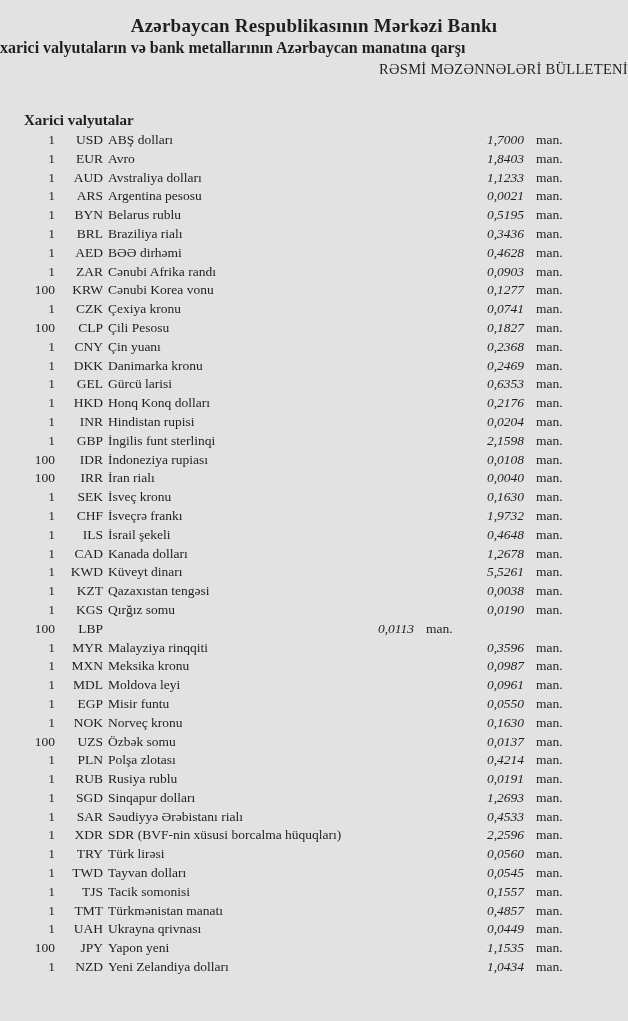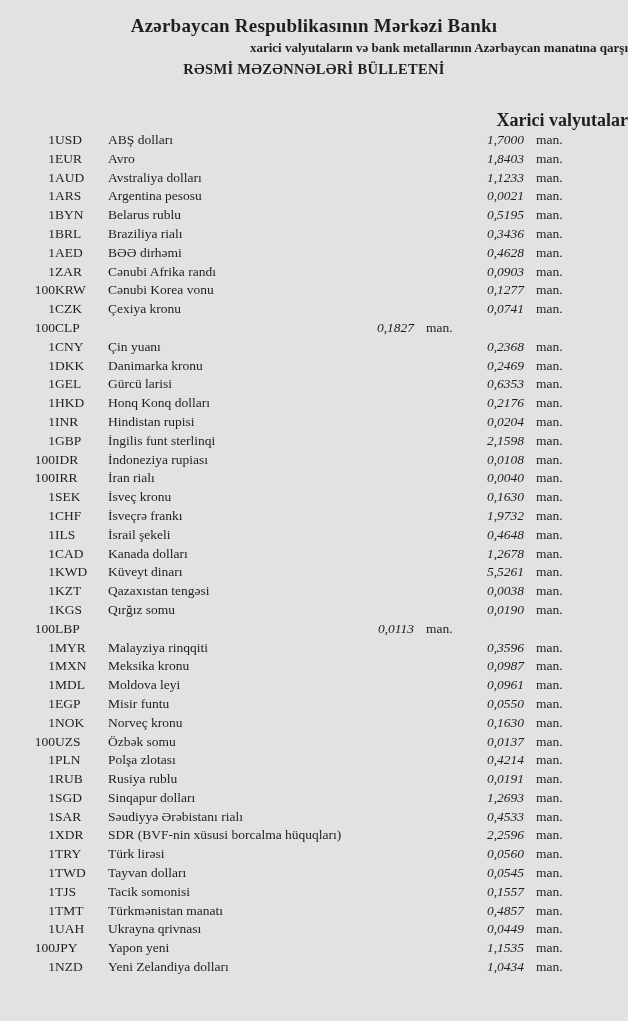--- a/index.html
+++ b/index.html
@@ -15,43 +15,43 @@
 
   .title {
     font-size:19px; font-weight:bold; text-align:center;
     line-height:24px; letter-spacing:0.2px;
   }
   .date-line {
     font-size:13.5px; font-weight:bold; text-align:center;
     line-height:20px; margin-top:2px;
   }
   .subtitle {
-    font-size:13px; font-weight:bold; text-align:right;
+    font-size:16px; font-weight:bold; text-align:left;
     line-height:20px;
   }
   .bulletin-title {
-    font-size:14.5px; font-weight:bold; text-align:center;
+    font-size:14.5px; font-weight:normal; text-align:right;
     line-height:22px; letter-spacing:0.3px;
   }
   .section-title {
-    font-size:18px; font-weight:bold; text-align:right;
-    line-height:20px; margin-top:30px;
+    font-size:15px; font-weight:bold; text-align:left;
+    line-height:20px; margin-top:30px;margin-left:24px;
   }
 
   .rates-table { margin-top:1px; padding-right:58px; }
   .rate-row {
     display:grid;
     grid-template-columns:55px 48px 1fr 110px 46px;
     align-items:baseline;
     height:18.8px;
     font-size:13.5px;
     line-height:18.8px;
   }
   .cell-qty  { text-align:right; }
-  .cell-code { text-align:left; }
+  .cell-code { text-align:right; }
   .cell-name { text-align:left; padding-left:5px; }
   .cell-rate { text-align:right; font-weight:normal; font-style:italic; }
   .cell-unit { text-align:left; padding-left:12px; }
 </style>
 </head>
 <body>
 
 <div class="page">
   <div class="title">Azərbaycan Respublikasının Mərkəzi Bankı</div>
   <div class="subtitle">xarici valyutaların və bank metallarının Azərbaycan manatına qarşı</div>
@@ -126,20 +126,21 @@
       <div class="rate-row">
         <span class="cell-qty">1</span>
         <span class="cell-code">CZK</span>
         <span class="cell-name">Çexiya kronu</span>
         <span class="cell-rate">0,0741</span>
         <span class="cell-unit">man.</span>
       </div>
       <div class="rate-row">
         <span class="cell-qty">100</span>
         <span class="cell-code">CLP</span>
+        <span class="cell-name">Çili Pesosu</span>
         <span class="cell-rate">0,1827</span>
         <span class="cell-unit">man.</span>
       </div>
       <div class="rate-row">
         <span class="cell-qty">1</span>
         <span class="cell-code">CNY</span>
         <span class="cell-name">Çin yuanı</span>
         <span class="cell-rate">0,2368</span>
         <span class="cell-unit">man.</span>
       </div>

